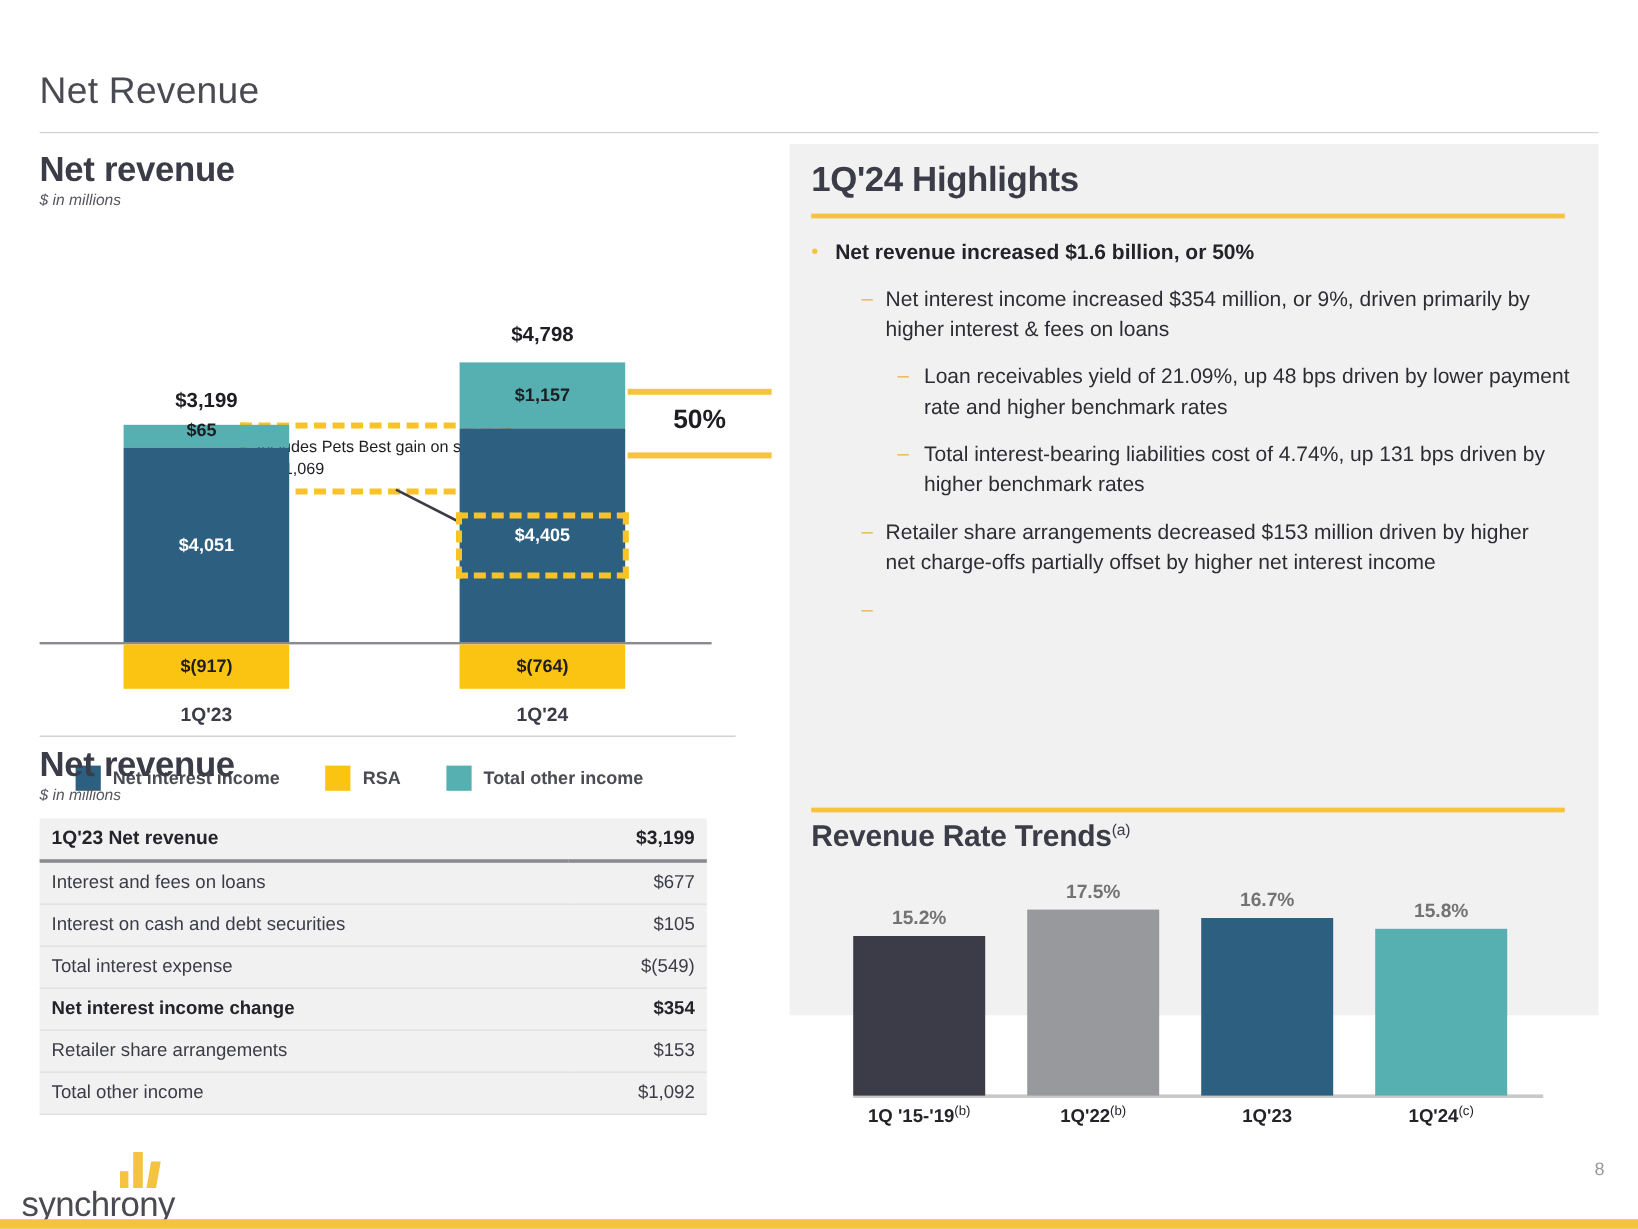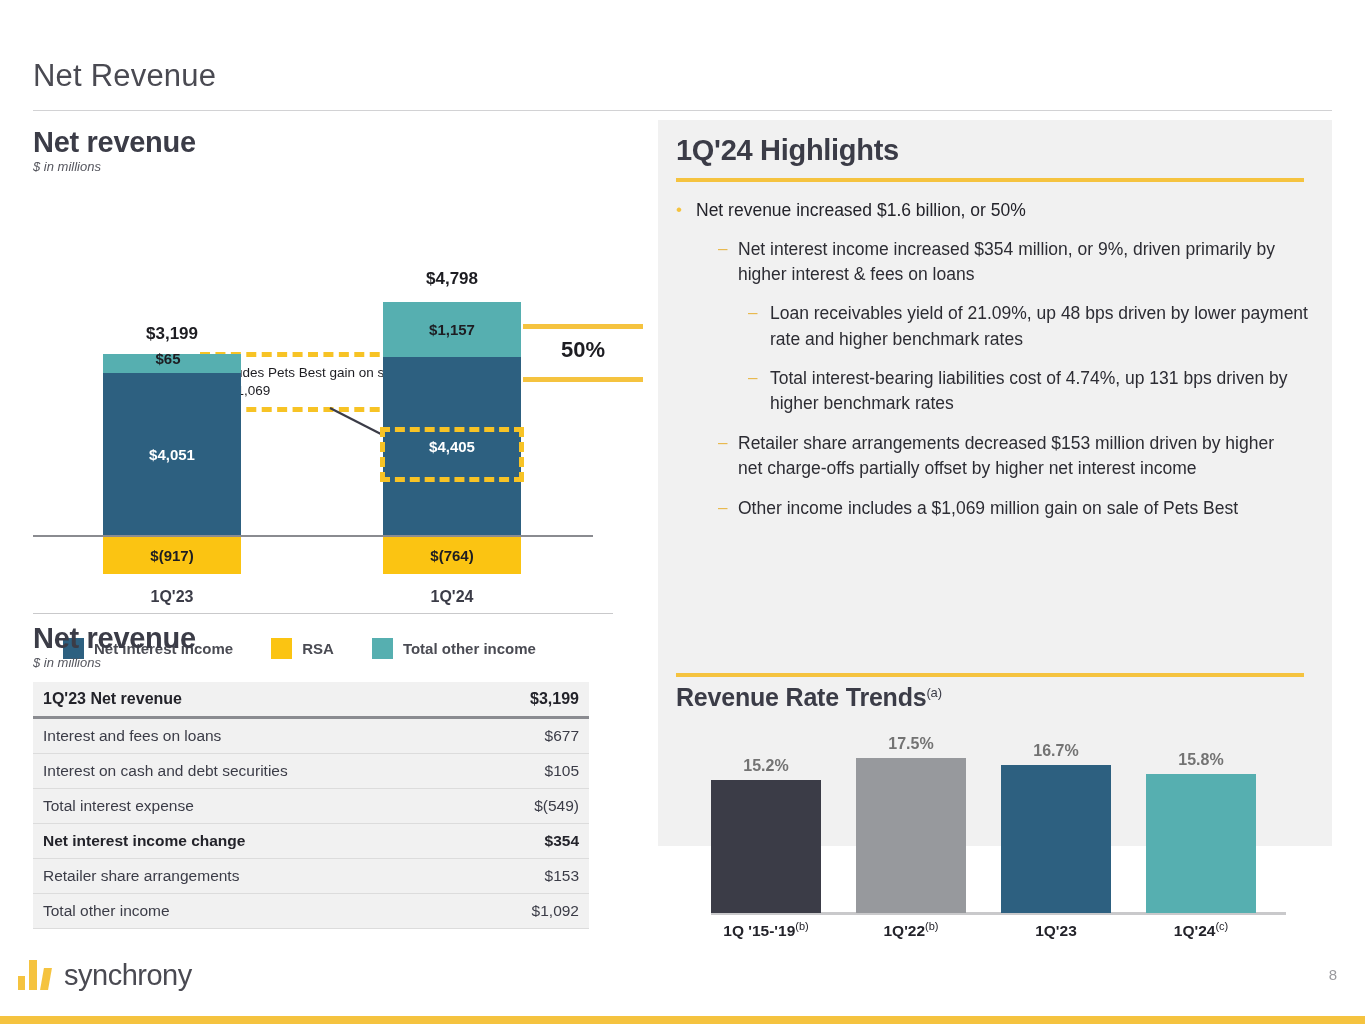--- a/index.html
+++ b/index.html
@@ -85,42 +85,42 @@
   #rev-table tr.foot td{border-top:3px solid #8a8b90;border-bottom:none;font-size:16px;}
 
   
   #right-panel{position:absolute;left:658px;top:120px;width:674px;height:726px;background:#f1f1f1;}
   #hl-title{position:absolute;left:18px;top:14px;font-size:29px;font-weight:700;color:#3b3c47;letter-spacing:-.3px;}
   #hl-rule{position:absolute;left:18px;top:58px;width:628px;height:4px;background:#f5c33f;}
 
   #hl-list{position:absolute;left:18px;top:78px;width:640px;}
   .lvl1{display:flex;margin-bottom:4px;}
   .lvl1 .mk{color:#f5c33f;font-size:17px;width:20px;flex:0 0 20px;line-height:1.4;}
-  .lvl1 .tx{font-size:17.5px;font-weight:400;color:#23232a;line-height:1.4;}
+  .lvl1 .tx{font-size:17.5px;font-weight:700;color:#23232a;line-height:1.4;}
   .lvl2{display:flex;margin:14px 0 0 42px;}
   .lvl2 .mk{color:#e8b84b;font-size:17px;width:20px;flex:0 0 20px;line-height:1.45;}
   .lvl2 .tx{font-size:17.5px;color:#2c2c33;line-height:1.45;max-width:560px;}
   .lvl3{display:flex;margin:14px 0 0 72px;}
   .lvl3 .mk{color:#e8b84b;font-size:17px;width:22px;flex:0 0 22px;line-height:1.45;}
   .lvl3 .tx{font-size:17.5px;color:#2c2c33;line-height:1.45;max-width:540px;}
 
   
   #prt-rule{position:absolute;left:18px;top:553px;width:628px;height:4px;background:#f5c33f;}
   #prt-title{position:absolute;left:18px;top:563px;font-size:25px;font-weight:700;color:#3b3c47;letter-spacing:-.2px;}
   #prt-title sup{font-size:13px;font-weight:400;}
   #prt-chart{position:absolute;left:38px;top:612px;width:600px;height:205px;}
   #prt-axis{position:absolute;left:15px;top:180px;width:575px;height:3px;background:#c9c9cb;}
   .prt-bar{position:absolute;bottom:24px;width:110px;}
   .prt-rect{position:absolute;bottom:0;width:110px;}
   .prt-val{position:absolute;width:110px;text-align:center;font-size:16px;font-weight:700;color:#737373;}
   .prt-cat{position:absolute;top:188px;width:150px;text-align:center;font-size:15.5px;font-weight:700;color:#23232a;}
   .prt-cat sup{font-size:11px;font-weight:400;}
 
   
-  #logo{position:absolute;left:18px;top:958px;display:flex;align-items:flex-end;}
+  #logo{position:absolute;left:18px;top:958px;display:flex;align-items:flex-end;flex-direction:column;}
   #logo-mark{position:relative;width:38px;height:32px;margin-right:8px;}
   #logo-mark i{position:absolute;bottom:0;display:block;background:#f5c33f;}
   #logo-mark i.b1{left:0;width:7px;height:14px;}
   #logo-mark i.b2{left:11px;width:8px;height:30px;}
   #logo-mark i.b3{left:24px;width:8px;height:22px;transform:skewX(-10deg);}
   #logo-text{font-size:29px;color:#4a4a52;letter-spacing:-.5px;line-height:1;}
   #page-num{position:absolute;right:28px;top:966px;font-size:15px;color:#9a9a9e;}
   #footer-bar{position:absolute;left:0;top:1016px;width:1365px;height:8px;background:#f5c33f;}
 </style>
 </head>
@@ -269,21 +269,20 @@
       <span class="tx">Total interest-bearing liabilities cost of 4.74%, up 131 bps driven by higher benchmark rates</span>
     </div>
 
     <div class="lvl2">
       <span class="mk">–</span>
       <span class="tx">Retailer share arrangements decreased $153 million driven by higher net charge-offs partially offset by higher net interest income</span>
     </div>
 
     <div class="lvl2">
       <span class="mk">–</span>
-      <span class="tx">Other income includes a $1,069 million gain on sale of Pets Best</span>
     </div>
   </div>
 
   <div id="prt-rule"></div>
   <div id="prt-title"><span>Revenue Rate Trends</span><sup>(a)</sup></div>
 
   <div id="prt-chart">
     <div id="prt-axis"></div>
 
     <div class="prt-bar" style="left:15px;">

